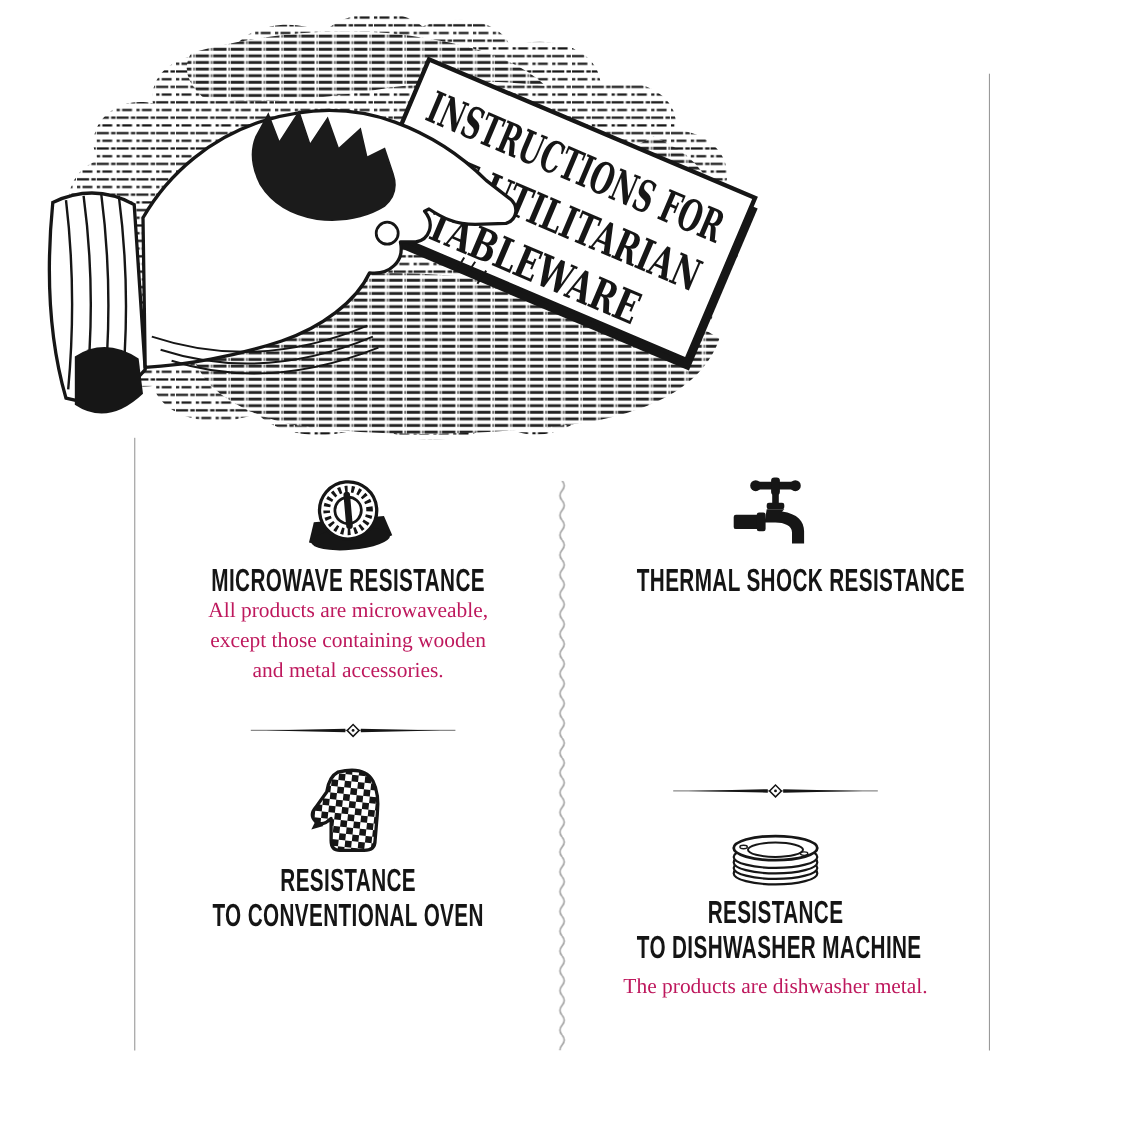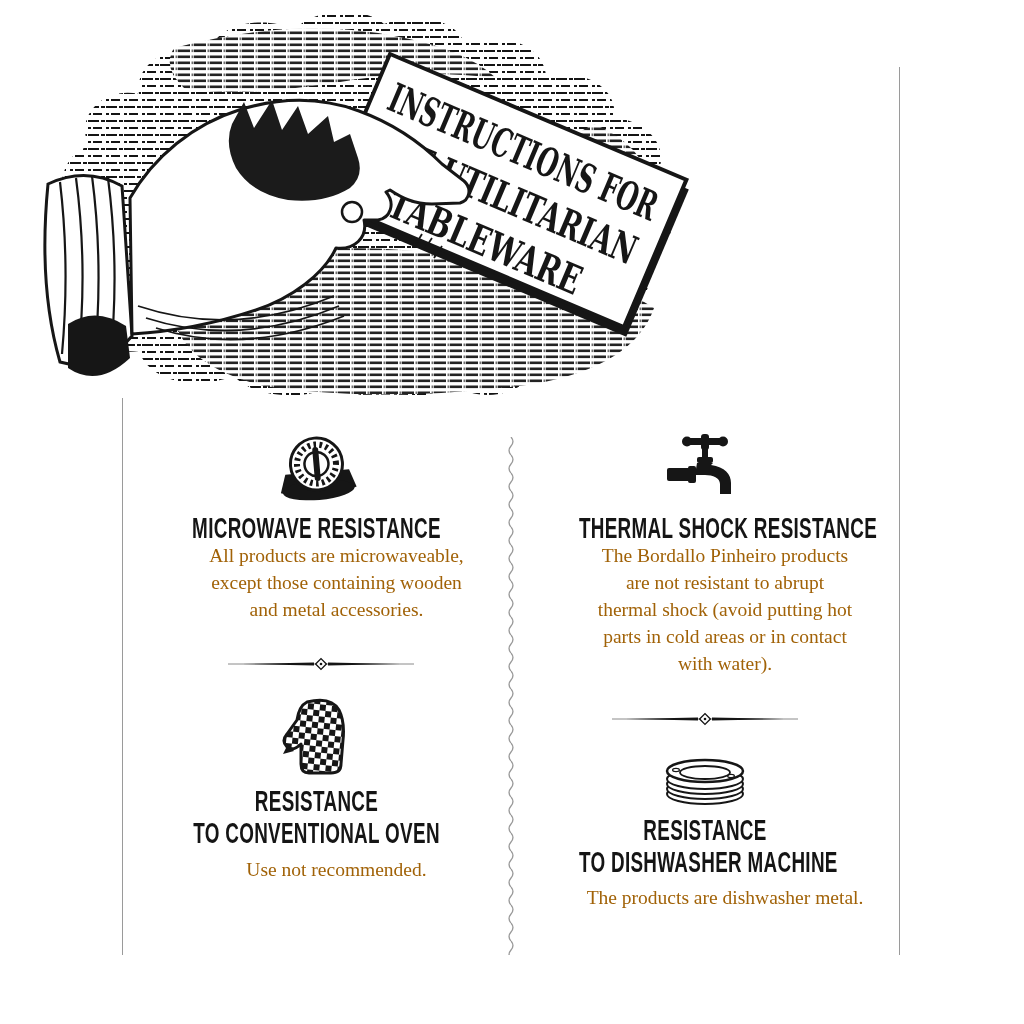--- a/index.html
+++ b/index.html
@@ -6,21 +6,21 @@
   #poster{position:relative;width:1024px;height:1024px;background:#ffffff;overflow:hidden;
           font-family:"Liberation Serif",serif;color:#161616;}
   .abs{position:absolute;}
   .rule{position:absolute;width:1px;background:#9a9a9a;}
   .colblock{position:absolute;text-align:center;}
   .sec-title{font-family:"Liberation Sans",sans-serif;font-weight:700;font-size:29px;
              line-height:32px;color:#151515;transform:scaleX(0.65);transform-origin:50% 50%;
              letter-spacing:0.5px;white-space:nowrap;}
   .sec-title span{display:block;}
   .sec-body{font-family:"Liberation Serif",serif;font-size:19.5px;line-height:27px;
-            color:#a16207;white-space:pre-line;padding-left:20px;}
+            color:#be185d;white-space:pre-line;}
   .icon-wrap{display:flex;justify-content:center;}
   svg text.cardline{font-family:"DejaVu Serif",serif;font-weight:700;fill:#161616;}
 </style>
 </head>
 <body>
 
 <div id="poster">
 
   <div class="rule" style="left:122px;top:398px;height:557px;"></div>
   <div class="rule" style="left:899px;top:67px;height:888px;"></div>
@@ -134,46 +134,40 @@
       </defs>
       <path d="M28,8 Q52,2 60,16 Q66,28 64,46 L62,70 Q62,79 52,79 L30,79 Q22,79 22,70 L22,50
                Q14,58 8,53 Q2,47 8,40 L18,26 Q20,12 28,8 Z" fill="url(#chk)" stroke="#161616" stroke-width="3" stroke-linejoin="round"></path>
       <path d="M9,50 L15,57 L4,60 Z" fill="#161616"></path>
     </svg>
   </div>
   <div class="colblock sec-title" style="left:122px;width:389px;top:785px;">
     <span>RESISTANCE</span>
       <span>TO CONVENTIONAL OVEN</span>
   </div>
-  <div class="colblock sec-body" style="left:122px;width:389px;top:856px;">Use not recommended.</div>
 
   <div class="colblock icon-wrap" style="left:511px;width:388px;top:431px;">
     <svg width="88" height="70" viewBox="0 0 88 70">
       <g fill="#161616">
         <rect x="26" y="7" width="36" height="7" rx="3.5"></rect>
         <circle cx="26" cy="10.5" r="5"></circle>
         <circle cx="62" cy="10.5" r="5"></circle>
         <rect x="40" y="3" width="8" height="16" rx="3"></rect>
         <rect x="41" y="15" width="6" height="13"></rect>
         <rect x="36" y="26" width="16" height="6" rx="2"></rect>
         <path d="M36,32 L52,32 L50,34 C64,36 70,43 70,52 L70,63 L59,63 L59,53 C59,47 52,44 44,44 L34,44 Z"></path>
         <rect x="6" y="37" width="24" height="13" rx="2"></rect>
         <rect x="27" y="35" width="8" height="17" rx="2"></rect>
       </g>
     </svg>
   </div>
   <div class="colblock sec-title" style="left:511px;width:388px;top:512px;">
     <span>THERMAL SHOCK RESISTANCE</span>
       <span></span>
   </div>
-  <div class="colblock sec-body" style="left:511px;width:388px;top:542px;">The Bordallo Pinheiro products
-are not resistant to abrupt
-thermal shock (avoid putting hot
-parts in cold areas or in contact
-with water).</div>
 
   <div class="abs" style="left:610px;top:712px;">
     <svg width="190" height="14">
       <line x1="2" y1="7" x2="188" y2="7" stroke="#8a8a8a" stroke-width="1"></line>
       <path d="M16,7 L88,5.4 L88,8.6 Z" fill="#151515"></path>
       <path d="M174,7 L102,5.4 L102,8.6 Z" fill="#151515"></path>
       <rect x="91.2" y="3.2" width="7.6" height="7.6" transform="rotate(45 95 7)" fill="#ffffff" stroke="#151515" stroke-width="1.4"></rect>
       <circle cx="95" cy="7" r="1.3" fill="#151515"></circle>
     </svg>
   </div>

